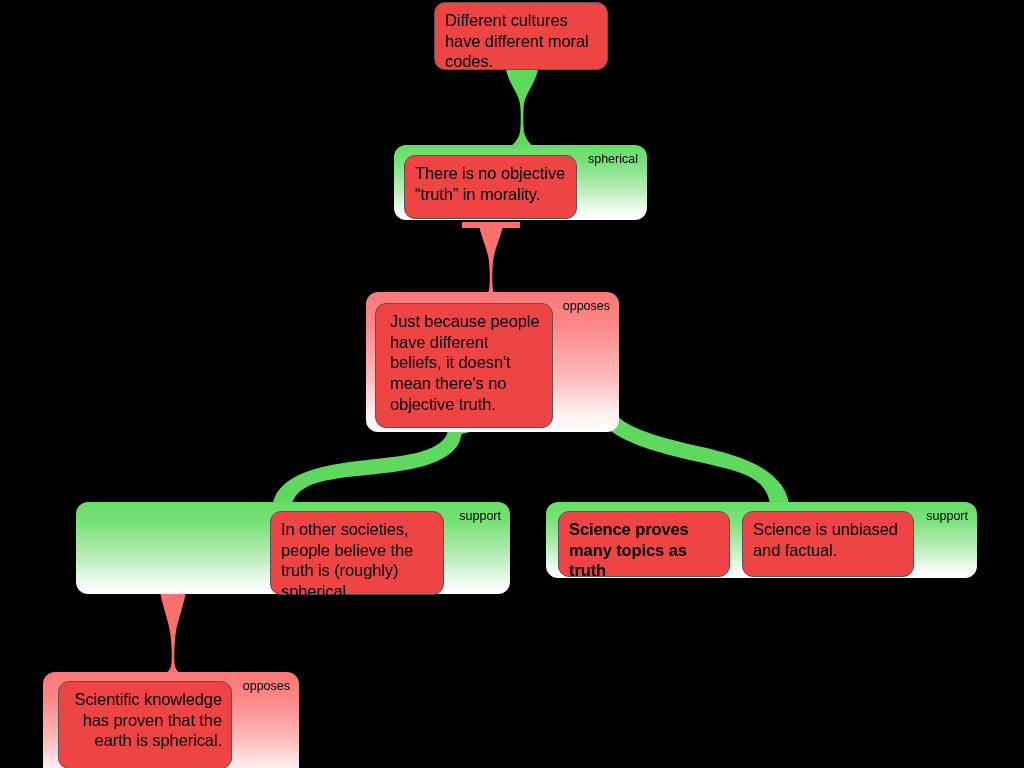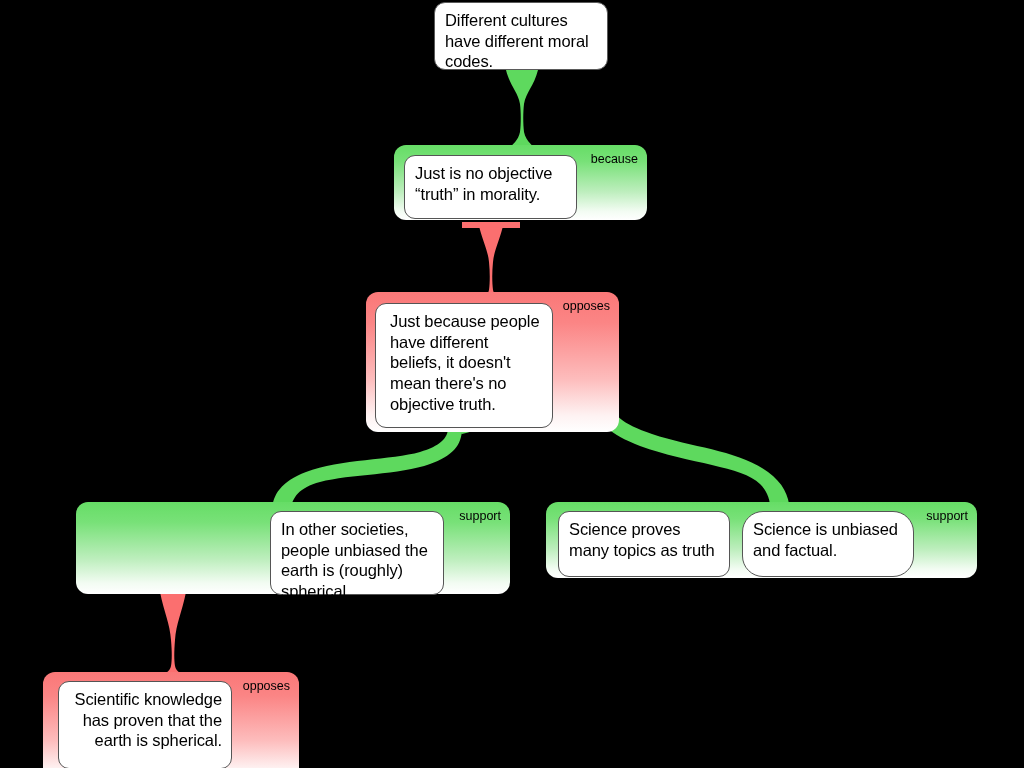--- a/index.html
+++ b/index.html
@@ -47,21 +47,21 @@
     font-size: 12.5px;
     color: #000000;
     line-height: 1;
     white-space: nowrap;
   }
 
   
   .claim {
     position: absolute;
     box-sizing: border-box;
-    background: #ffffff;
+    background: #ef4444;
     border: 1.6px solid #555555;
     border-radius: 11px;
     padding: 7px 9px 6px 10px;
     font-size: 16.5px;
     line-height: 1.255;
     color: #000000;
     letter-spacing: -0.1px;
   }
   .claim.root {
     border-color: #5a5a5a;
@@ -129,38 +129,38 @@
              C 174,660 174,652 175,640
              C 176,624 182,612 186,592
              Z"></path>
     <path fill="#fb6f6f" d="M 146,586 L 200,586 L 200,592 L 146,592 Z"></path>
 
   </svg>
 
   <div class="claim root" style="left:434px; top:2px; width:174px; height:68px;">Different cultures have different moral codes.</div>
 
   <div class="card support" style="left:394px; top:145px; width:253px; height:75px;">
-    <span class="card-label">because</span>
+    <span class="card-label">spherical</span>
   </div>
-  <div class="claim" style="left:404px; top:155px; width:173px; height:64px;">Just is no objective “truth” in morality.</div>
+  <div class="claim" style="left:404px; top:155px; width:173px; height:64px;">There is no objective “truth” in morality.</div>
 
   <div class="card oppose" style="left:366px; top:292px; width:253px; height:140px;">
     <span class="card-label">opposes</span>
   </div>
   <div class="claim" style="left:375px; top:303px; width:178px; height:125px;padding-left:14px;">Just because people have different beliefs, it doesn't mean there's no objective truth.</div>
 
   <div class="card support" style="left:76px; top:502px; width:434px; height:92px;">
     <span class="card-label">support</span>
   </div>
-  <div class="claim" style="left:270px; top:511px; width:174px; height:84px;">In other societies, people unbiased the earth is (roughly) spherical.</div>
+  <div class="claim" style="left:270px; top:511px; width:174px; height:84px;">In other societies, people believe the truth is (roughly) spherical.</div>
 
   <div class="card support" style="left:546px; top:502px; width:431px; height:76px;">
     <span class="card-label">support</span>
   </div>
-  <div class="claim" style="left:558px; top:511px; width:172px; height:66px;">Science proves many topics as truth</div>
-  <div class="claim" style="left:742px; top:511px; width:172px; height:66px;border-radius:21px;">Science is unbiased and factual.</div>
+  <div class="claim" style="left:558px; top:511px; width:172px; height:66px;font-weight:bold;">Science proves many topics as truth</div>
+  <div class="claim" style="left:742px; top:511px; width:172px; height:66px;">Science is unbiased and factual.</div>
 
   <div class="card oppose" style="left:43px; top:672px; width:256px; height:110px;">
     <span class="card-label">opposes</span>
   </div>
   <div class="claim" style="left:58px; top:681px; width:174px; height:88px;text-align:right;">Scientific knowledge has proven that the earth is spherical.</div>
 
 </div>
 
 </body></html>

